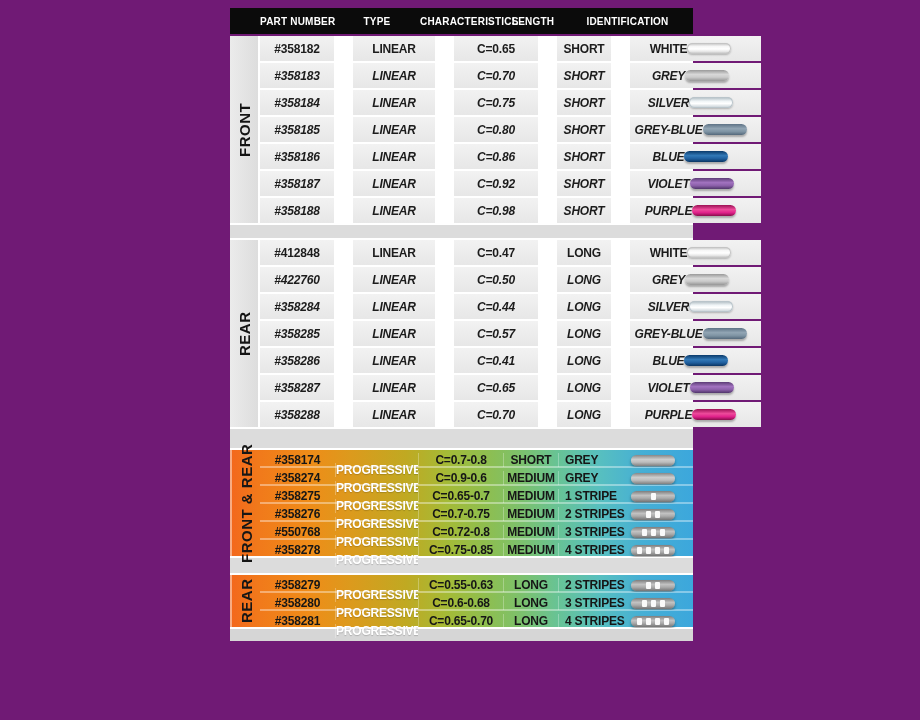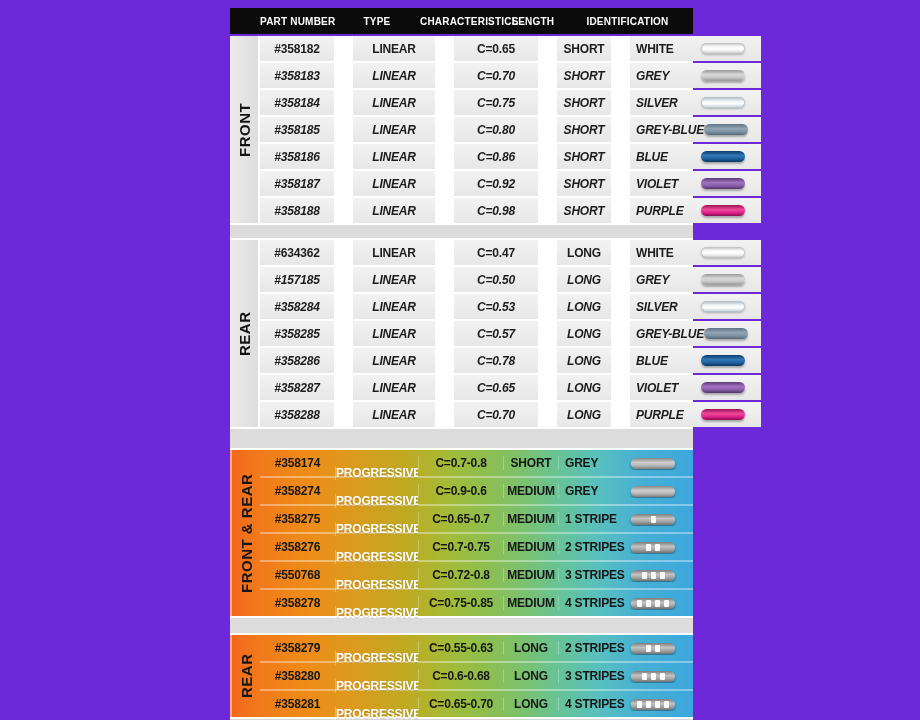--- a/index.html
+++ b/index.html
@@ -1,17 +1,17 @@
 <!DOCTYPE html>
 <html><head>
 <meta charset="utf-8">
 <style>
   html,body{margin:0;padding:0;background:#ffffff;}
   .canvas{
-    position:relative;width:920px;height:720px;background:#6d28d9;overflow:hidden;
+    position:relative;width:920px;height:720px;background:#701a75;overflow:hidden;
     font-family:"Liberation Sans",sans-serif;-webkit-font-smoothing:antialiased;
   }
   .spec-table{position:absolute;left:230px;top:8px;width:463px;}
 
   
   .thead{
     background:#0b0b0b;height:26px;padding-left:30px;box-sizing:border-box;
     display:grid;grid-template-columns:74px 82px 84px 54px 131px;column-gap:2px;
     align-items:center;margin-bottom:2px;
   }
@@ -42,31 +42,31 @@
   .sec-linear{background:#ffffff;}
   .sec-linear .grouplabel{background:linear-gradient(90deg,#dddddd,#ebebeb);}
   .sec-linear .row{
     grid-template-columns:74px 82px 84px 54px 131px;column-gap:19px;height:25px;
   }
   .sec-linear .row + .row{margin-top:2px;font-style:italic;}
   .sec-linear .cell{
     background:linear-gradient(180deg,#f2f2f2,#e7e7e7);height:25px;
     display:flex;align-items:center;justify-content:center;
   }
-  .sec-linear .cell.ident{justify-content:space-between;}
+  .sec-linear .cell.ident{}
 
   
   .sec-prog{
     background:linear-gradient(90deg,
       #f3671c 0%, #f1791b 6%, #ef8c18 17%, #dc9a1d 26%, #c0a922 38%,
       #a4bb37 47%, #8fbe4e 55%, #7cc16d 63%, #67c396 71%, #57bfc0 80%,
       #46afd5 89%, #3ca7dc 100%);
   }
   .sec-prog .grouplabel{border-right:2px solid rgba(255,255,255,.45);width:28px;box-sizing:content-box;color:#161616;}
-  .sec-prog .row{grid-template-columns:75px 83px 85px 55px 135px;height:26px;}
+  .sec-prog .row{grid-template-columns:75px 83px 85px 55px 135px;height:16px;}
   .sec-prog .row + .row{border-top:2px solid rgba(255,255,255,.38);}
   .sec-prog .cell{color:#161616;}
   .sec-prog .cell + .cell{border-left:1px solid rgba(255,255,255,.28);}
   .sec-prog .cell.type{color:#ffffff;text-shadow:0 1px 1px rgba(0,0,0,.18);margin-top:20px;}
   .sec-prog .cell.ident{padding-right:18px;}
 
   
   .gapband{
     background:#dcdcdc;border-top:2px solid #ffffff;border-bottom:2px solid #ffffff;
   }
@@ -174,63 +174,63 @@
           <div class="cell ident">
             <div class="identlabel">PURPLE</div>
             <div class="cap cap-purple"></div>
           </div>
         </div>
       </div>
       <div class="gapband gap-a"></div>
       <div class="section sec-linear">
         <div class="grouplabel">REAR</div>
         <div class="row">
-          <div class="cell part">#634362</div>
+          <div class="cell part">#412848</div>
           <div class="cell type">LINEAR</div>
           <div class="cell char">C=0.47</div>
           <div class="cell len">LONG</div>
           <div class="cell ident">
             <div class="identlabel">WHITE</div>
             <div class="cap cap-white"></div>
           </div>
         </div>
         <div class="row">
-          <div class="cell part">#157185</div>
+          <div class="cell part">#422760</div>
           <div class="cell type">LINEAR</div>
           <div class="cell char">C=0.50</div>
           <div class="cell len">LONG</div>
           <div class="cell ident">
             <div class="identlabel">GREY</div>
             <div class="cap cap-grey"></div>
           </div>
         </div>
         <div class="row">
           <div class="cell part">#358284</div>
           <div class="cell type">LINEAR</div>
-          <div class="cell char">C=0.53</div>
+          <div class="cell char">C=0.44</div>
           <div class="cell len">LONG</div>
           <div class="cell ident">
             <div class="identlabel">SILVER</div>
             <div class="cap cap-silver"></div>
           </div>
         </div>
         <div class="row">
           <div class="cell part">#358285</div>
           <div class="cell type">LINEAR</div>
           <div class="cell char">C=0.57</div>
           <div class="cell len">LONG</div>
           <div class="cell ident">
             <div class="identlabel">GREY-BLUE</div>
             <div class="cap cap-grey-blue"></div>
           </div>
         </div>
         <div class="row">
           <div class="cell part">#358286</div>
           <div class="cell type">LINEAR</div>
-          <div class="cell char">C=0.78</div>
+          <div class="cell char">C=0.41</div>
           <div class="cell len">LONG</div>
           <div class="cell ident">
             <div class="identlabel">BLUE</div>
             <div class="cap cap-blue"></div>
           </div>
         </div>
         <div class="row">
           <div class="cell part">#358287</div>
           <div class="cell type">LINEAR</div>
           <div class="cell char">C=0.65</div>

